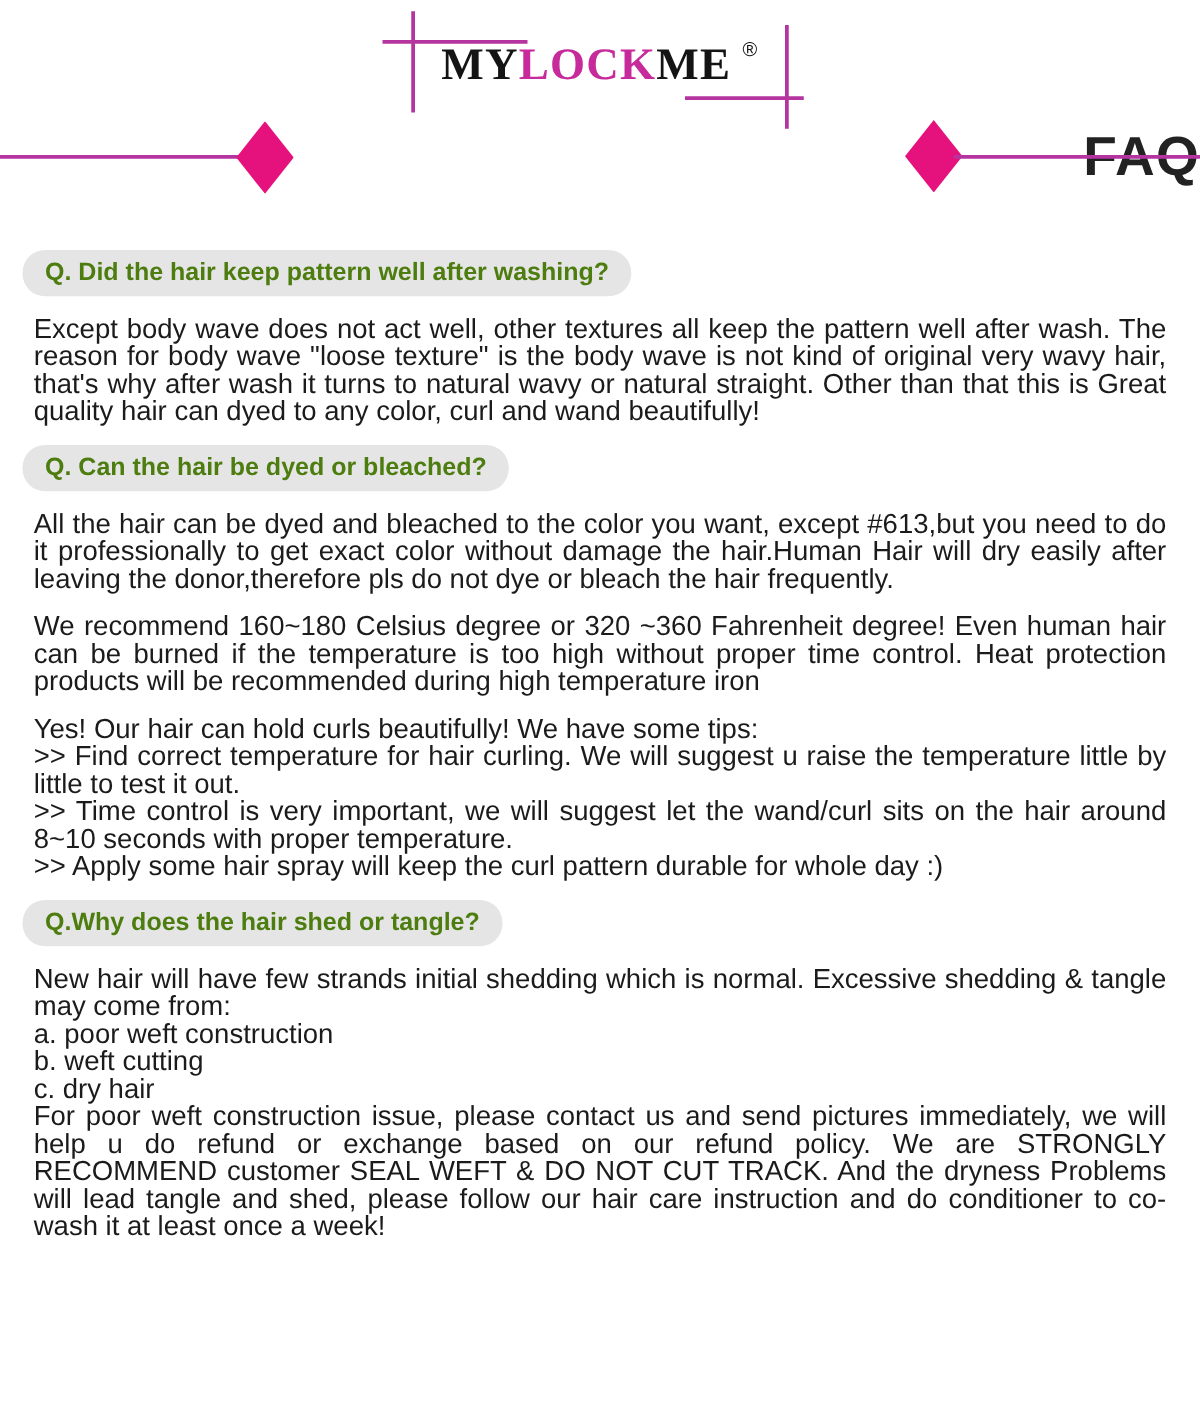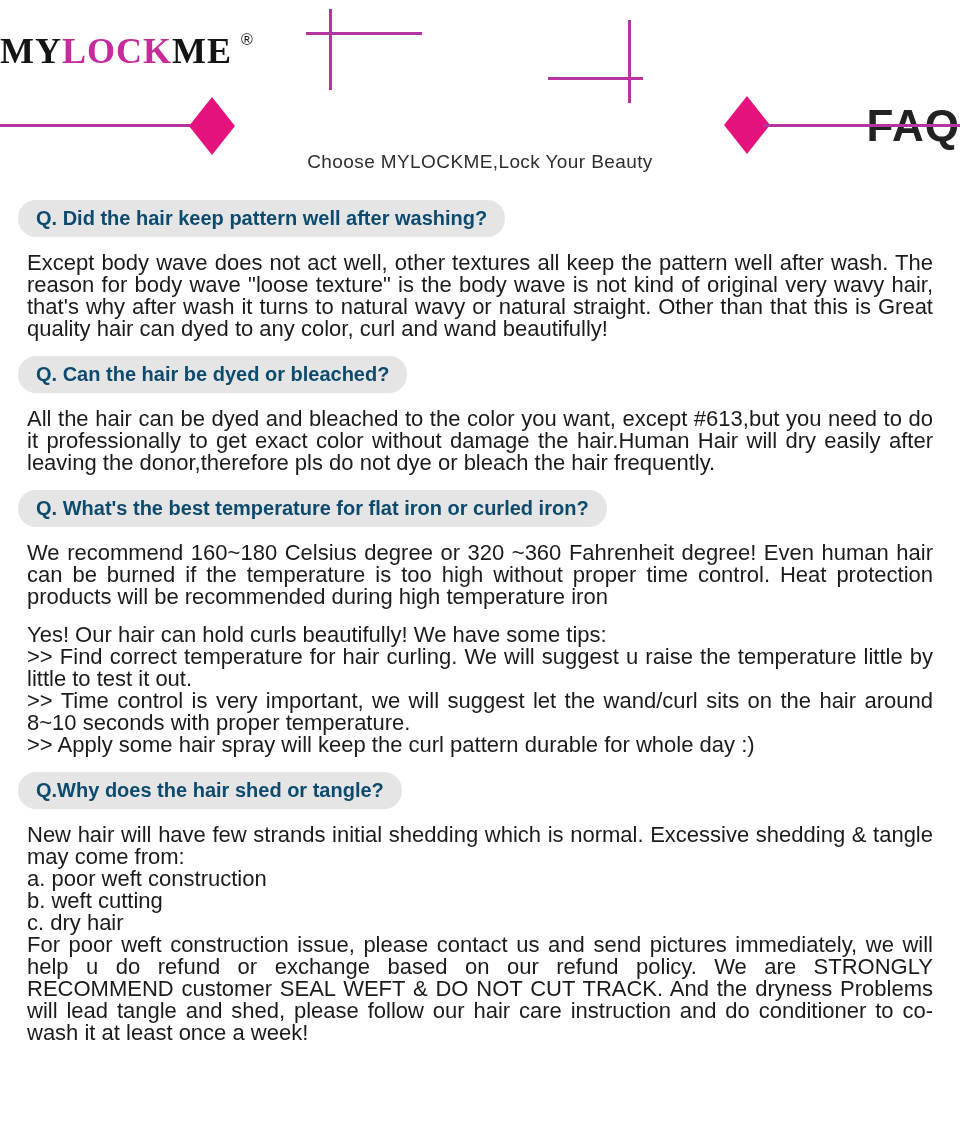--- a/index.html
+++ b/index.html
@@ -20,21 +20,21 @@
   }
   
   .header{position:relative;height:185px;}
   .bar{position:absolute;background:var(--line_magenta);}
   .bar.v1{left:329px;top:9px;width:3px;height:81px;}
   .bar.h1{left:306px;top:32px;width:116px;height:3px;}
   .bar.v2{left:628px;top:20px;width:3px;height:83px;}
   .bar.h2{left:548px;top:77px;width:95px;height:3px;}
   .brand{
     position:absolute;left:0;right:0;top:30px;
-    text-align:left;
+    text-align:center;
     font-family:"Liberation Serif",serif;
     font-weight:bold;font-size:36px;letter-spacing:1px;color:#141414;
     white-space:nowrap;
   }
   .brand .pink{color:var(--lock_pink);}
   .brand .reg{
     display:inline-block;font-size:16px;font-weight:normal;
     vertical-align:18px;margin-left:9px;font-family:"Liberation Sans",sans-serif;
   }
   
@@ -58,21 +58,21 @@
     text-align:center;
     font-size:19px;color:#2e2e2e;letter-spacing:0.4px;
   }
   
   .main{margin:0 18px;padding-top:15px;}
   .q-pill{
     display:inline-block;
     background:var(--pill_bg);
     border-radius:18px;
     padding:6px 18px 7px 18px;
-    font-size:20px;font-weight:bold;color:#0c4a6e;
+    font-size:20px;font-weight:bold;color:#4d7c0f;
     line-height:24px;
     margin-bottom:15px;
   }
   .answer{
     margin:0 9px 16px 9px;
     font-size:22px;line-height:22px;
     text-align:justify;
     white-space:pre-wrap;
     color:var(--text_dark);
   }
@@ -88,34 +88,32 @@
   <div class="bar h2"></div>
 
   <div class="brand"><span>MY</span><span class="pink">LOCK</span><span>ME</span><span class="reg">®</span></div>
 
   <div class="orn-line left"></div>
   <div class="diamond left"></div>
   <h1 class="faq-title">FAQ</h1>
   <div class="diamond right"></div>
   <div class="orn-line right"></div>
 
-  <div class="subtitle">Choose MYLOCKME,Lock Your Beauty</div>
 </div>
 
 <div class="main">
   <section class="qa">
     <div class="q-pill">Q. Did the hair keep pattern well after washing?</div>
     <p class="answer">Except body wave does not act well, other textures all keep the pattern well after wash. The reason for body wave "loose texture" is the body wave is not kind of original very wavy hair, that's why after wash it turns to natural wavy or natural straight. Other than that this is Great quality hair can dyed to any color, curl and wand beautifully!</p>
   </section>
   <section class="qa">
     <div class="q-pill">Q. Can the hair be dyed or bleached?</div>
     <p class="answer">All the hair can be dyed and bleached to the color you want, except #613,but you need to do it professionally to get exact color without damage the hair.Human Hair will dry easily after leaving the donor,therefore pls do not dye or bleach the hair frequently.</p>
   </section>
   <section class="qa">
-    <div class="q-pill">Q. What's the best temperature for flat iron or curled iron?</div>
     <p class="answer">We recommend 160~180 Celsius degree or 320 ~360 Fahrenheit degree! Even human hair can be burned if the temperature is too high without proper time control. Heat protection products will be recommended during high temperature iron</p>
   </section>
   <section class="qa">
     <p class="answer">Yes! Our hair can hold curls beautifully! We have some tips:
 &gt;&gt; Find correct temperature for hair curling. We will suggest u raise the temperature little by little to test it out.
 &gt;&gt; Time control is very important, we will suggest let the wand/curl sits on the hair around 8~10 seconds with proper temperature.
 &gt;&gt; Apply some hair spray will keep the curl pattern durable for whole day :)</p>
   </section>
   <section class="qa">
     <div class="q-pill">Q.Why does the hair shed or tangle?</div>

